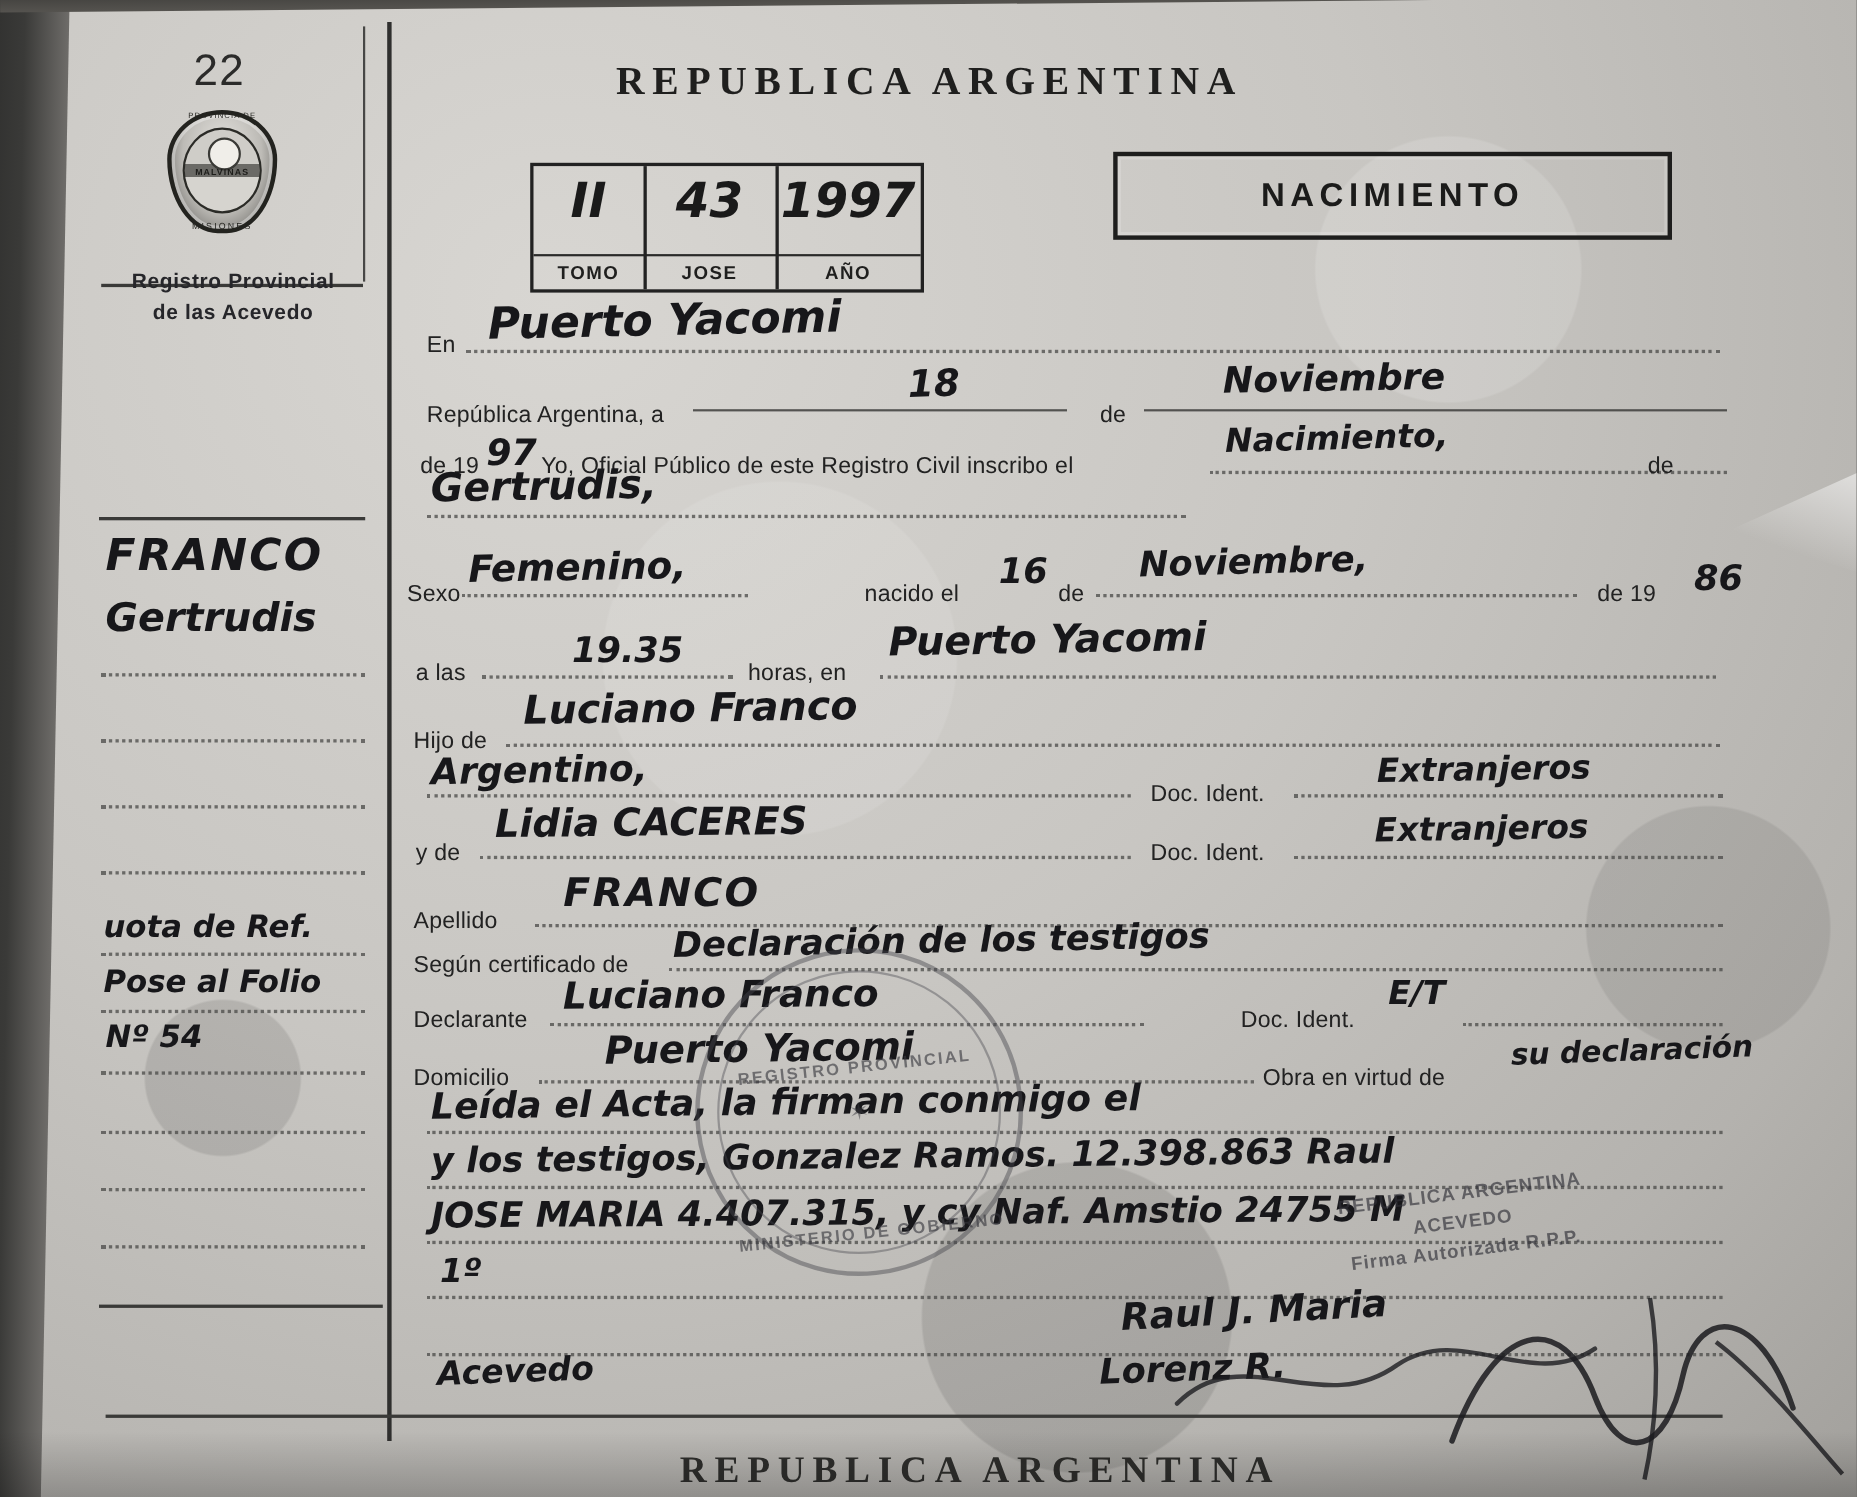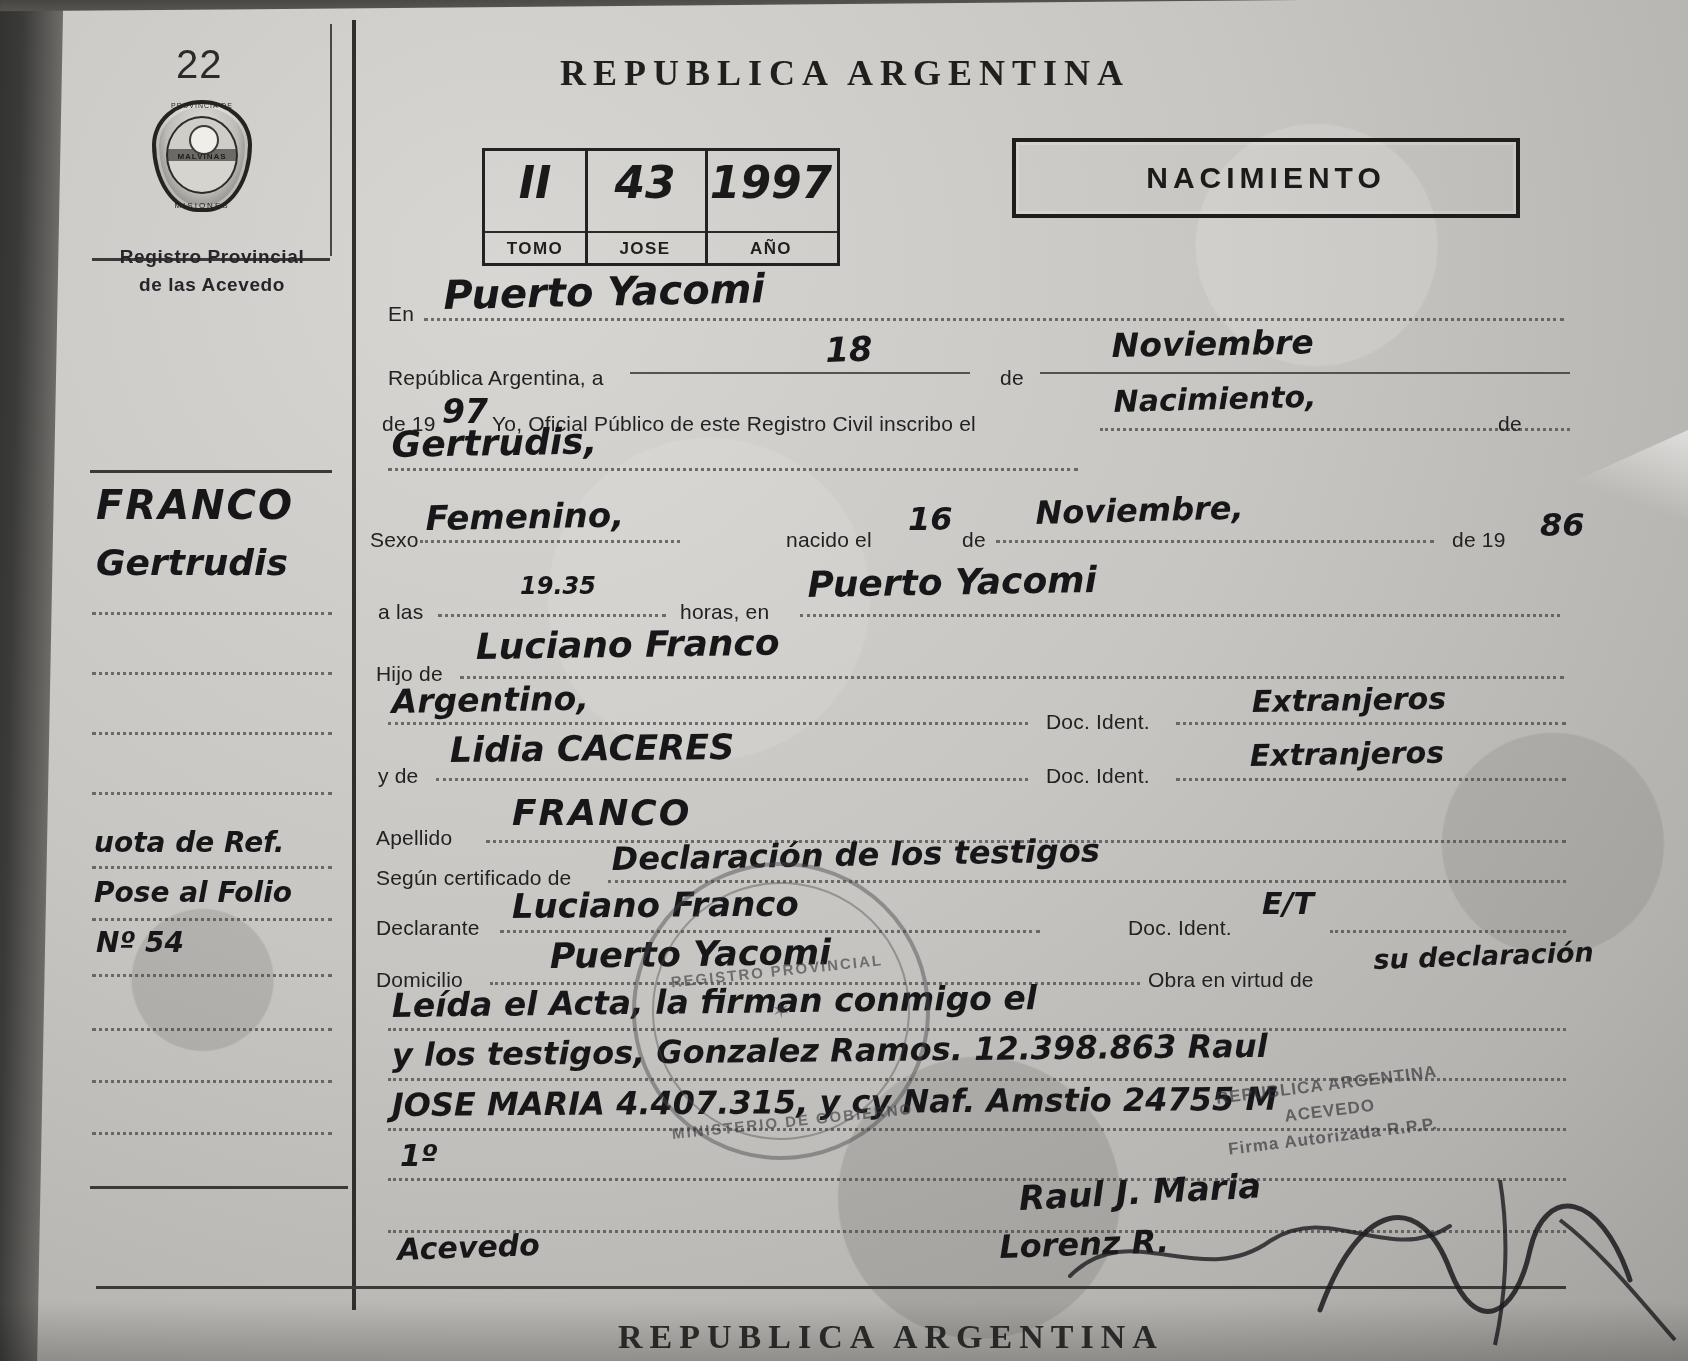--- a/index.html
+++ b/index.html
@@ -369,21 +369,21 @@
   <div class="plabel" style="left:786px; top:528px;">nacido el</div>
   <div class="hand hw" style="left:908px; top:500px; font-size:32px;">16</div>
   <div class="plabel" style="left:962px; top:528px;">de</div>
   <div class="dotline" style="left:996px; top:540px; width:438px;"></div>
   <div class="hand hw" style="left:1036px; top:494px; font-size:32px; transform:rotate(-1.5deg);">Noviembre,</div>
   <div class="plabel" style="left:1452px; top:528px;">de 19</div>
   <div class="hand hw" style="left:1540px; top:506px; font-size:32px;">86</div>
 
   <div class="plabel" style="left:378px; top:600px;">a las</div>
   <div class="dotline" style="left:438px; top:614px; width:228px;"></div>
-  <div class="hand hw" style="left:520px; top:572px; font-size:24px;">19.35</div>
+  <div class="hand hw" style="left:520px; top:572px; font-size:32px;">19.35</div>
   <div class="plabel" style="left:680px; top:600px;">horas, en</div>
   <div class="dotline" style="left:800px; top:614px; width:760px;"></div>
   <div class="hand hw" style="left:808px; top:564px; font-size:36px; transform:rotate(-1deg);">Puerto Yacomi</div>
 
   <div class="plabel" style="left:376px; top:662px;">Hijo de</div>
   <div class="dotline" style="left:460px; top:676px; width:1104px;"></div>
   <div class="hand hw" style="left:476px; top:626px; font-size:36px; transform:rotate(-.8deg);">Luciano Franco</div>
 
   <div class="dotline" style="left:388px; top:722px; width:640px;"></div>
   <div class="hand hw" style="left:392px; top:682px; font-size:33px; transform:rotate(-1deg);">Argentino,</div>

